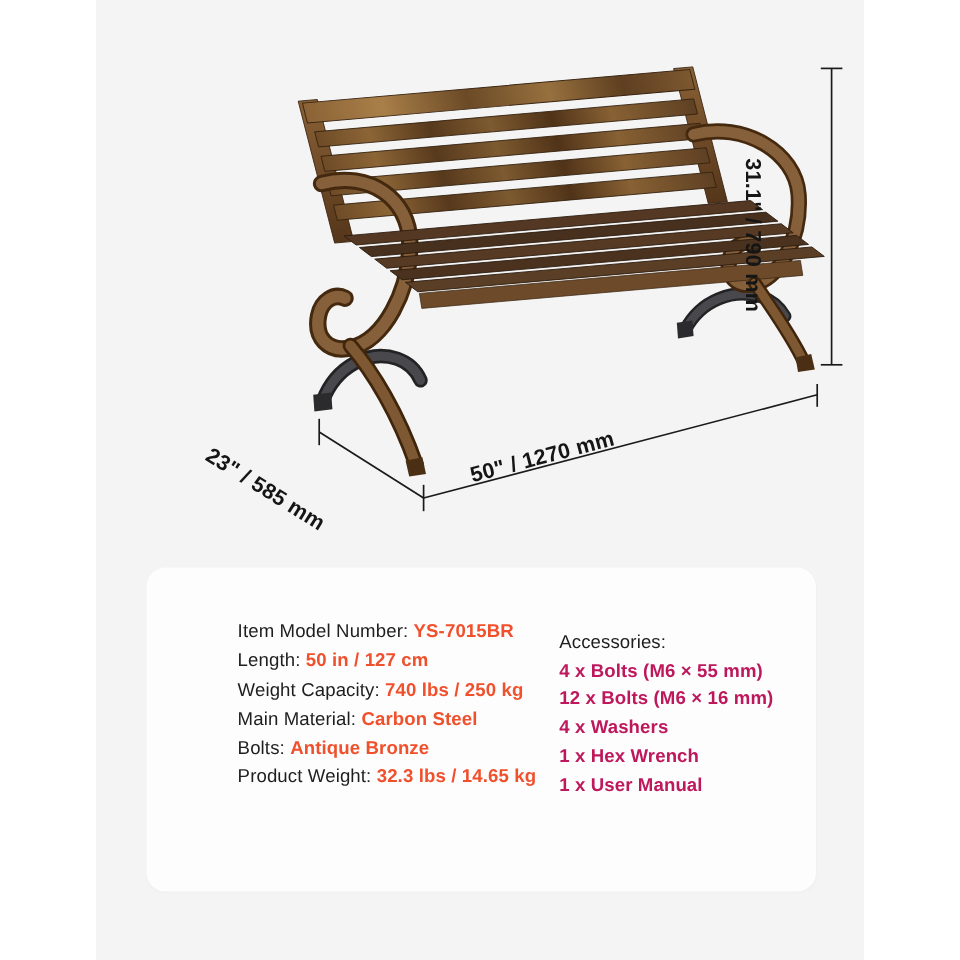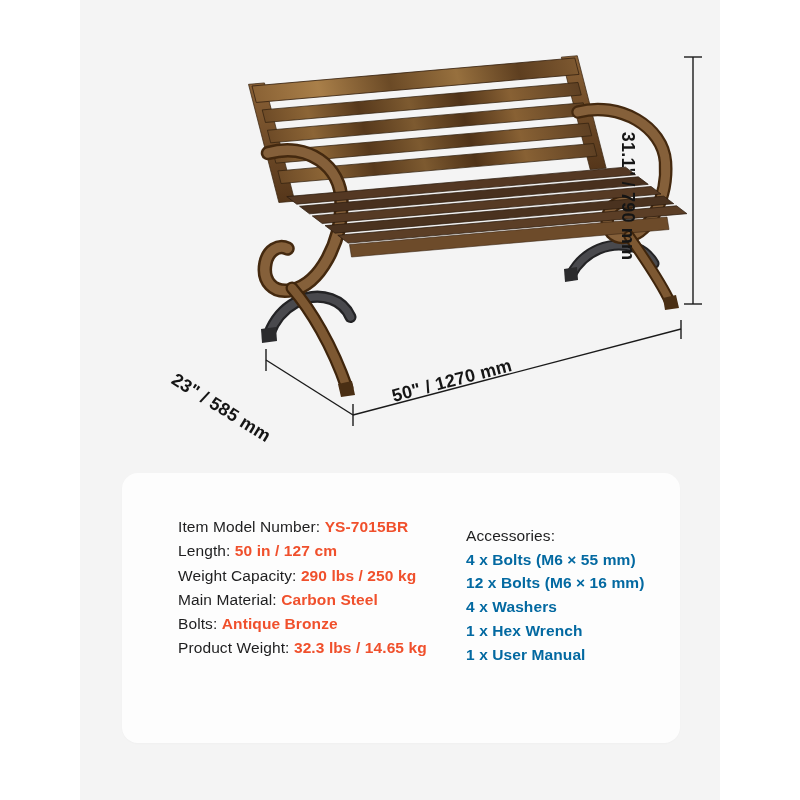--- a/index.html
+++ b/index.html
@@ -23,25 +23,25 @@
   .dim-label.d{left:221px;top:408px;transform:translate(-50%,-50%) rotate(32deg);}
   .spec-card{
     position:absolute;left:122px;top:473px;width:558px;height:270px;
     background:#fdfdfd;border-radius:16px;
     box-shadow:0 1px 2px rgba(0,0,0,0.02);
   }
   .spec-left{position:absolute;left:56px;top:42px;width:280px;}
   .spec-right{position:absolute;left:344px;top:38px;width:200px;margin-top:13px;}
   .spec-row{
     font-size:15.5px;line-height:24.3px;color:#1e1e1f;
-    letter-spacing:0.1px;white-space:nowrap;
+    letter-spacing:0.1px;white-space:nowrap;margin-left:20px;
   }
   .spec-value{color:#f0502c;font-weight:700;}
   .acc-heading{font-size:15.5px;line-height:23.7px;color:#1e1e1f;letter-spacing:0.1px;}
-  .acc-item{font-size:15.5px;line-height:23.7px;color:#0369a1;font-weight:700;white-space:nowrap;letter-spacing:0.1px;}
+  .acc-item{font-size:15.5px;line-height:23.7px;color:#be185d;font-weight:700;white-space:nowrap;letter-spacing:0.1px;}
 </style>
 </head>
 <body>
 
 <div class="stage">
 
   <svg class="bench-svg" viewBox="0 0 800 460" xmlns="http://www.w3.org/2000/svg" style="left:0;top:0;">
     <defs>
       <linearGradient id="wood" x1="0" y1="0" x2="1" y2="0">
         <stop offset="0" stop-color="#6e4b27"></stop>
@@ -125,21 +125,21 @@
 </div>
 
 <div class="dim-label h">31.1" / 790 mm</div>
 <div class="dim-label w">50" / 1270 mm</div>
 <div class="dim-label d">23" / 585 mm</div>
 
 <div class="spec-card">
   <div class="spec-left">
       <div class="spec-row"><span>Item Model Number: </span><span class="spec-value">YS-7015BR</span></div>
       <div class="spec-row"><span>Length: </span><span class="spec-value">50 in / 127 cm</span></div>
-      <div class="spec-row"><span>Weight Capacity: </span><span class="spec-value">290 lbs / 250 kg</span></div>
+      <div class="spec-row"><span>Weight Capacity: </span><span class="spec-value">740 lbs / 250 kg</span></div>
       <div class="spec-row"><span>Main Material: </span><span class="spec-value">Carbon Steel</span></div>
       <div class="spec-row"><span>Bolts: </span><span class="spec-value">Antique Bronze</span></div>
       <div class="spec-row"><span>Product Weight: </span><span class="spec-value">32.3 lbs / 14.65 kg</span></div>
     </div>
   <div class="spec-right">
     <div class="acc-heading">Accessories:</div>
   <div class="acc-item">4 x Bolts (M6 × 55 mm)</div>
       <div class="acc-item">12 x Bolts (M6 × 16 mm)</div>
       <div class="acc-item">4 x Washers</div>
       <div class="acc-item">1 x Hex Wrench</div>

